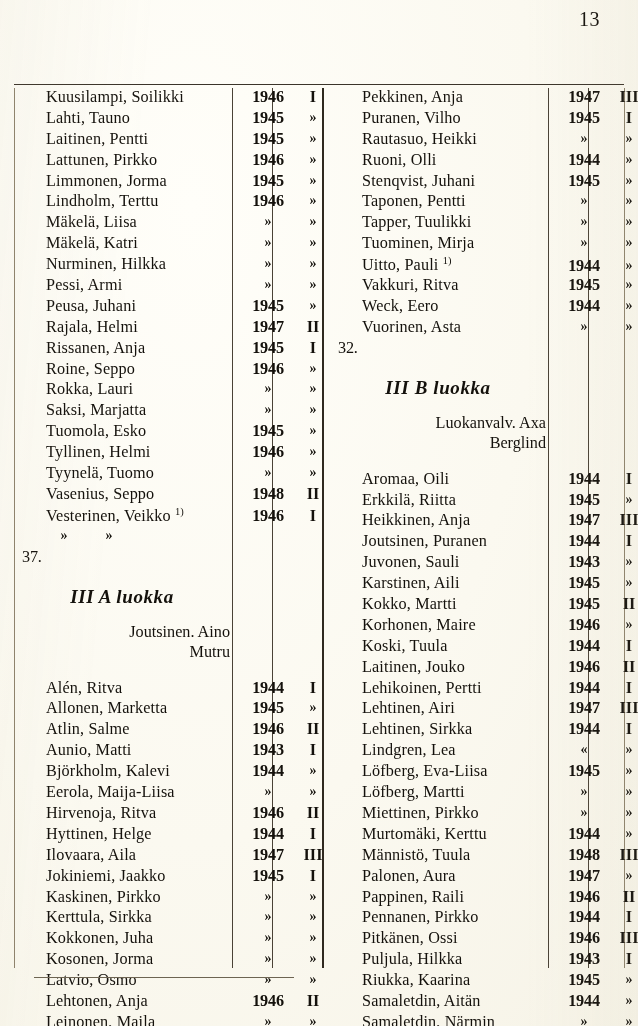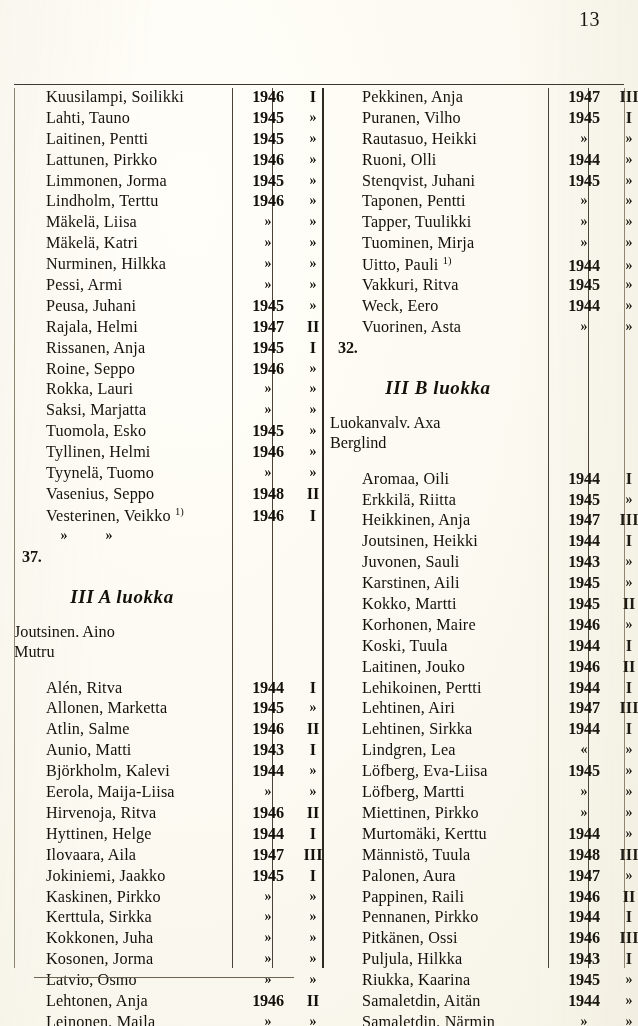--- a/index.html
+++ b/index.html
@@ -122,38 +122,38 @@
     font-size: 10.5px;
     vertical-align: super;
     letter-spacing: 0;
   }
 
   
   .count-line {
     height: 21px;
     font-size: 16.2px;
     padding-left: 8px;
-    font-weight: 700;
+    font-weight: 400;
     letter-spacing: -.2px;
   }
 
   
   .sec-gap-a { height: 17px; }
   .sec-title {
     text-align: center;
     font-style: italic;
     font-size: 19px;
     font-weight: 700;
     letter-spacing: .6px;
     padding-right: 78px;
     height: 24px;
   }
   .sec-gap-b { height: 12px; }
   .sec-teacher {
-    text-align: left;
+    text-align: right;
     font-size: 16.2px;
     line-height: 20.5px;
     padding-right: 78px;
   }
   .sec-gap-c { height: 16px; }
 
   
   .foot-rule {
     position: absolute;
     left: 34px;
@@ -495,21 +495,21 @@
             <div class="name">Erkkilä, Riitta</div>
             <div class="year">1945</div>
             <div class="grade"><span class="ditto">»</span></div>
           </div>
           <div class="row">
             <div class="name">Heikkinen, Anja</div>
             <div class="year">1947</div>
             <div class="grade">III</div>
           </div>
           <div class="row">
-            <div class="name">Joutsinen, Heikki</div>
+            <div class="name">Joutsinen, Puranen</div>
             <div class="year">1944</div>
             <div class="grade">I</div>
           </div>
           <div class="row">
             <div class="name">Juvonen, Sauli</div>
             <div class="year">1943</div>
             <div class="grade"><span class="ditto">»</span></div>
           </div>
           <div class="row">
             <div class="name">Karstinen, Aili</div>

